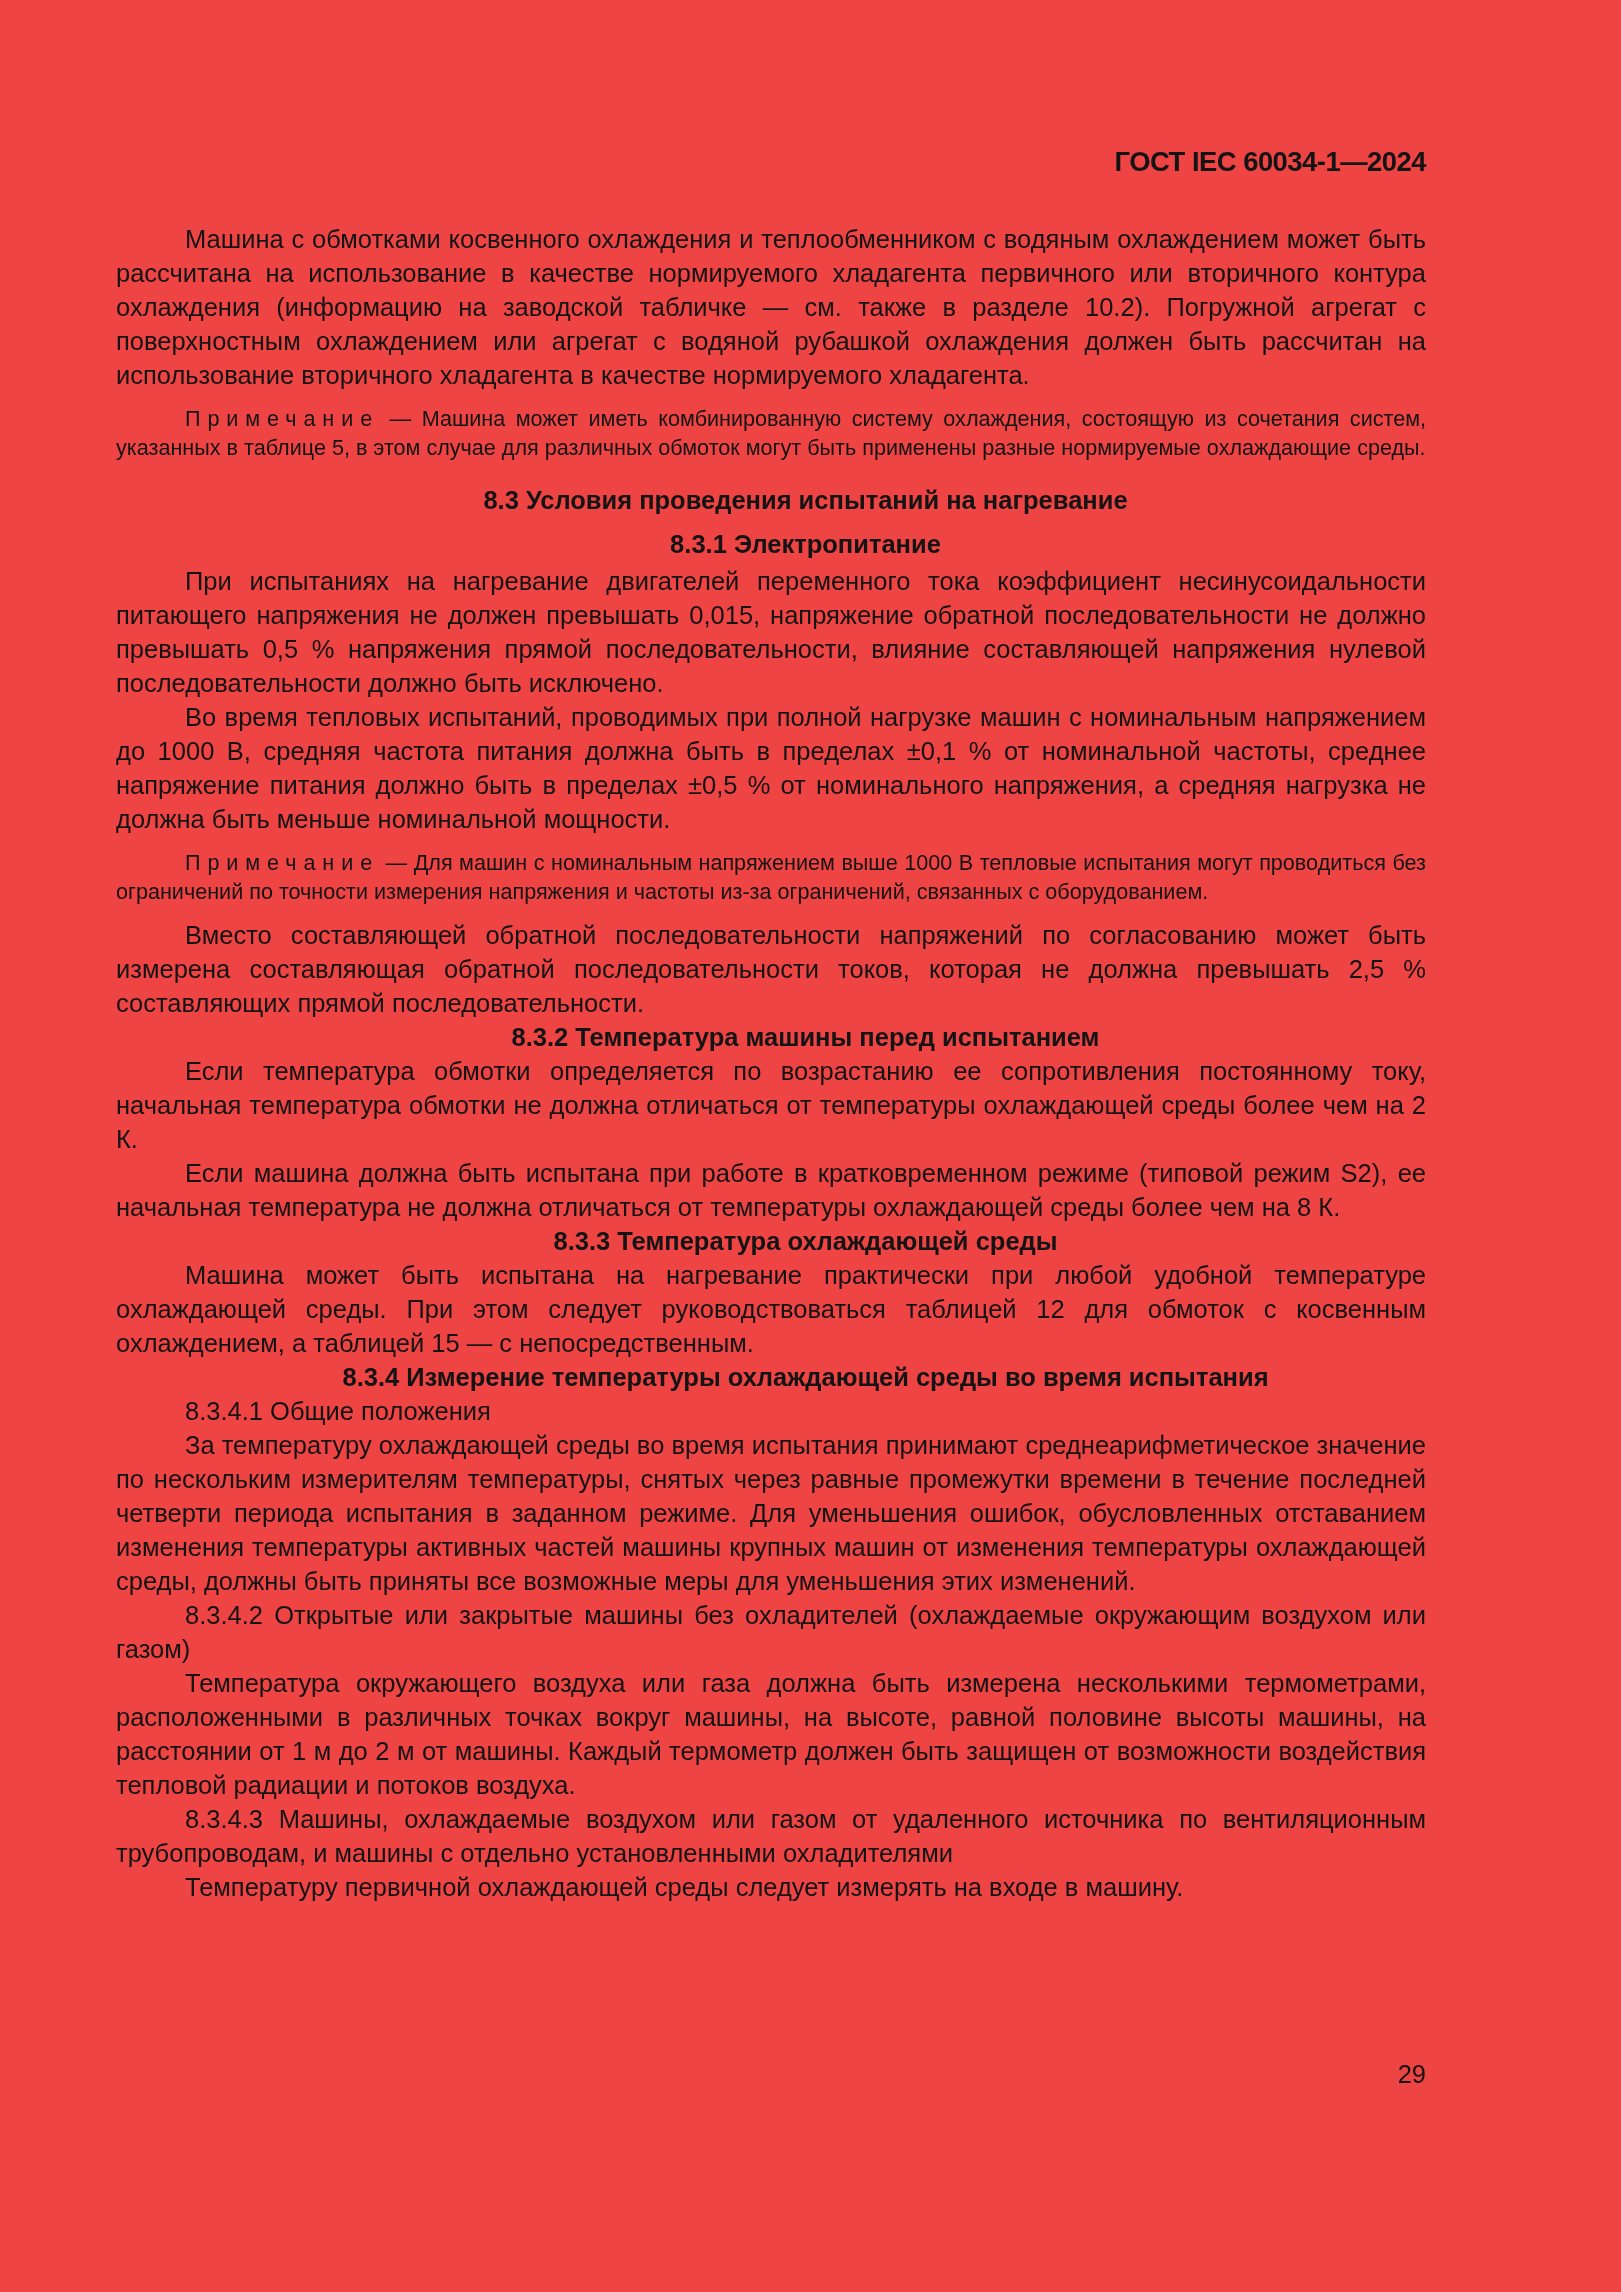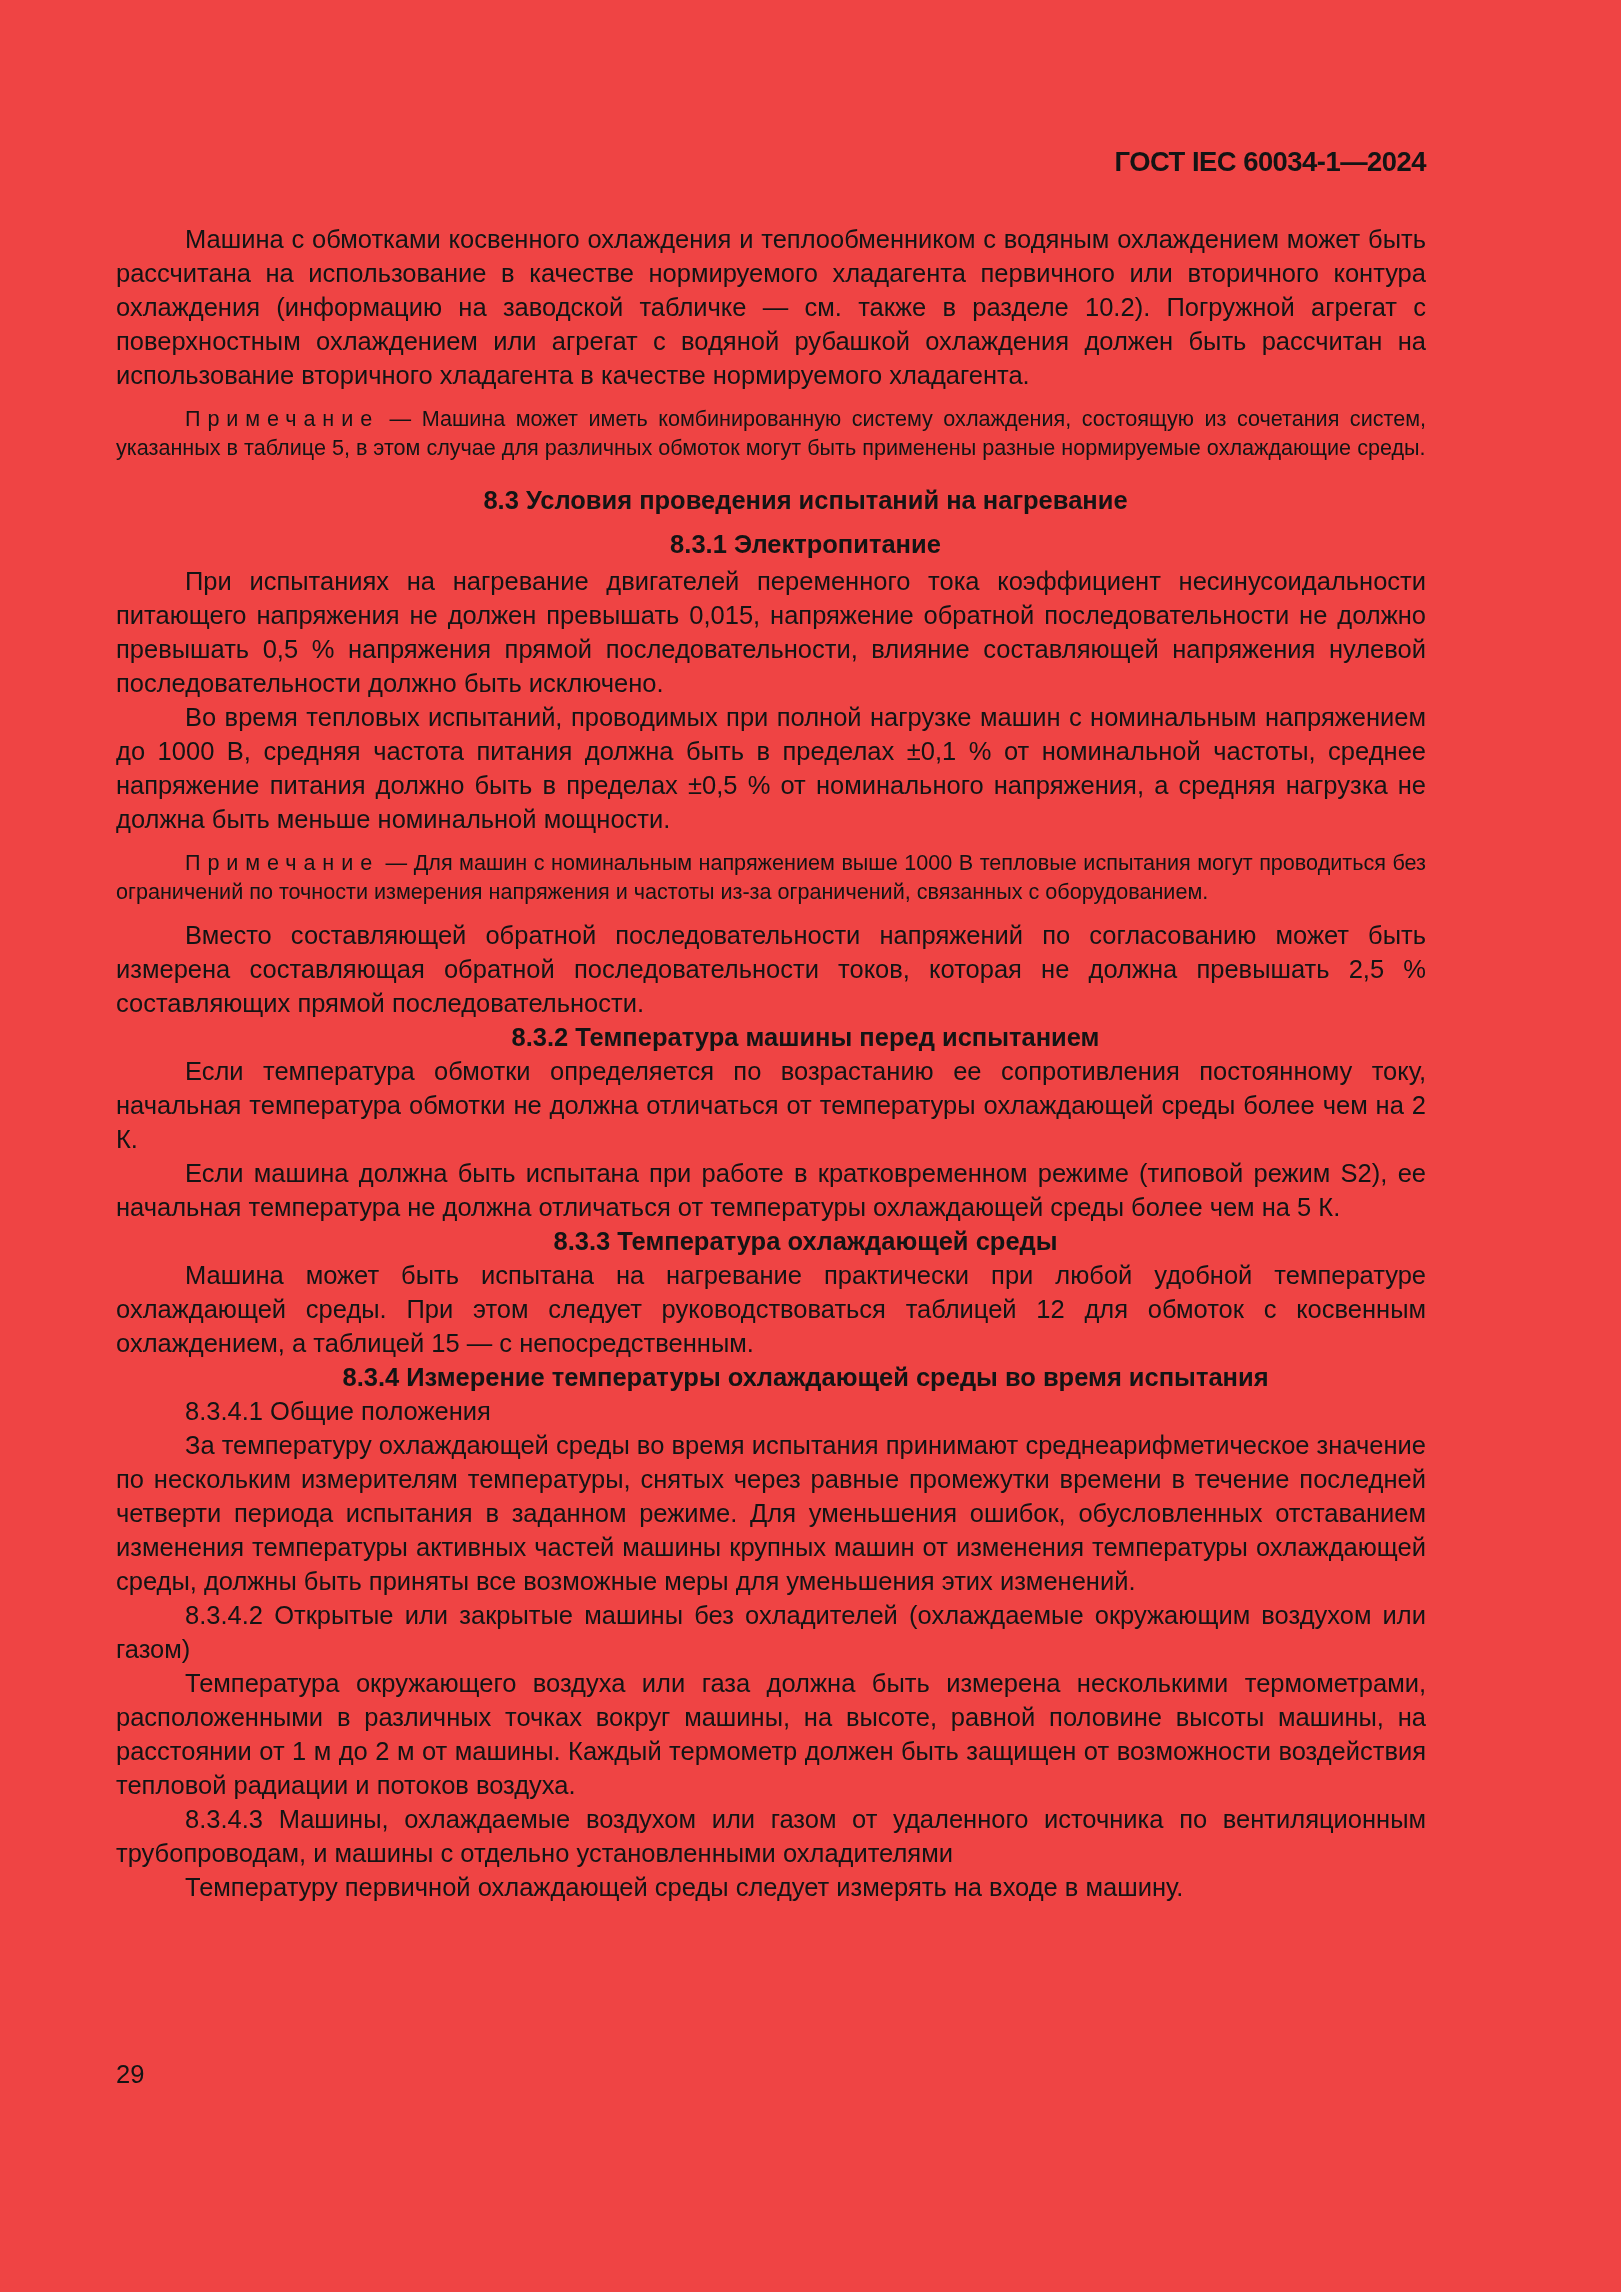--- a/index.html
+++ b/index.html
@@ -49,20 +49,21 @@
     margin: 0;
     text-align: center;
   }
   .h-major { margin-top: 21.6px; margin-bottom: 5.9px; }
   .h-sub   { margin-top: 9.8px; margin-bottom: 3px; }
   .page-number {
     position: absolute;
     left: 116px;
     top: 2058px;
     width: 1310px;
+    text-align: right;
     font-size: 25.5px;
     line-height: 33px;
   }
 </style>
 </head>
 <body>
 
 <div class="page">
 
   <div class="doc-header">ГОСТ IEC 60034-1—2024</div>
@@ -78,21 +79,21 @@
 
     <p class="body-par">При испытаниях на нагревание двигателей переменного тока коэффициент несинусоидальности питающего напряжения не должен превышать 0,015, напряжение обратной последовательности не должно превышать 0,5 % напряжения прямой последовательности, влияние составляющей напряжения нулевой последовательности должно быть исключено.</p>
     <p class="body-par">Во время тепловых испытаний, проводимых при полной нагрузке машин с номинальным напряжением до 1000 В, средняя частота питания должна быть в пределах ±0,1 % от номинальной частоты, среднее напряжение питания должно быть в пределах ±0,5 % от номинального напряжения, а средняя нагрузка не должна быть меньше номинальной мощности.</p>
 
     <div class="note"><span class="note-label">Примечание</span> <span>— Для машин с номинальным напряжением выше 1000 В тепловые испытания могут проводиться без ограничений по точности измерения напряжения и частоты из-за ограничений, связанных с оборудованием.</span></div>
 
     <p class="body-par">Вместо составляющей обратной последовательности напряжений по согласованию может быть измерена составляющая обратной последовательности токов, которая не должна превышать 2,5 % составляющих прямой последовательности.</p>
 
     <p class="heading">8.3.2 Температура машины перед испытанием</p>
     <p class="body-par">Если температура обмотки определяется по возрастанию ее сопротивления постоянному току, начальная температура обмотки не должна отличаться от температуры охлаждающей среды более чем на 2 К.</p>
-    <p class="body-par">Если машина должна быть испытана при работе в кратковременном режиме (типовой режим S2), ее начальная температура не должна отличаться от температуры охлаждающей среды более чем на 5 К.</p>
+    <p class="body-par">Если машина должна быть испытана при работе в кратковременном режиме (типовой режим S2), ее начальная температура не должна отличаться от температуры охлаждающей среды более чем на 8 К.</p>
 
     <p class="heading">8.3.3 Температура охлаждающей среды</p>
     <p class="body-par">Машина может быть испытана на нагревание практически при любой удобной температуре охлаждающей среды. При этом следует руководствоваться таблицей 12 для обмоток с косвенным охлаждением, а таблицей 15 — с непосредственным.</p>
 
     <p class="heading">8.3.4 Измерение температуры охлаждающей среды во время испытания</p>
     <p class="body-par">8.3.4.1 Общие положения</p>
     <p class="body-par">За температуру охлаждающей среды во время испытания принимают среднеарифметическое значение по нескольким измерителям температуры, снятых через равные промежутки времени в течение последней четверти периода испытания в заданном режиме. Для уменьшения ошибок, обусловленных отставанием изменения температуры активных частей машины крупных машин от изменения температуры охлаждающей среды, должны быть приняты все возможные меры для уменьшения этих изменений.</p>
     <p class="body-par">8.3.4.2 Открытые или закрытые машины без охладителей (охлаждаемые окружающим воздухом или газом)</p>
     <p class="body-par">Температура окружающего воздуха или газа должна быть измерена несколькими термометрами, расположенными в различных точках вокруг машины, на высоте, равной половине высоты машины, на расстоянии от 1 м до 2 м от машины. Каждый термометр должен быть защищен от возможности воздействия тепловой радиации и потоков воздуха.</p>
     <p class="body-par">8.3.4.3 Машины, охлаждаемые воздухом или газом от удаленного источника по вентиляционным трубопроводам, и машины с отдельно установленными охладителями</p>

